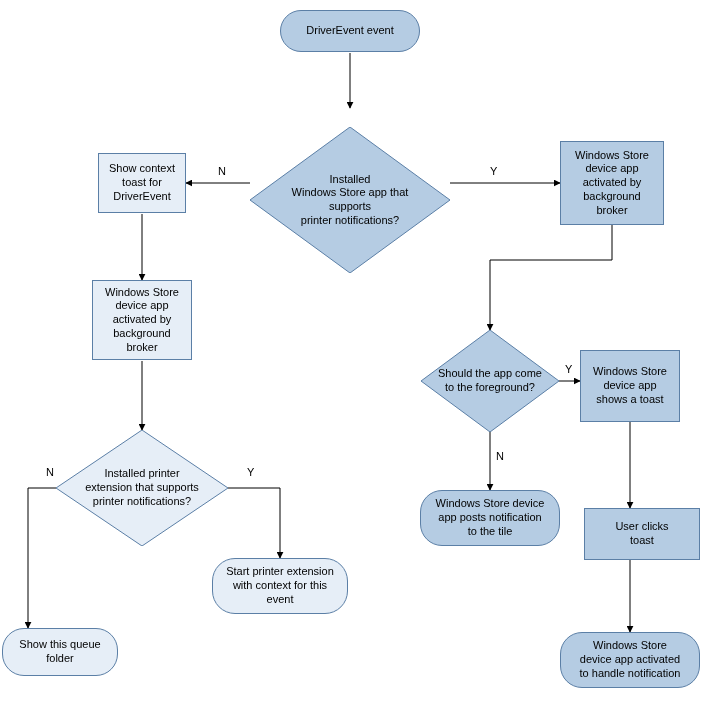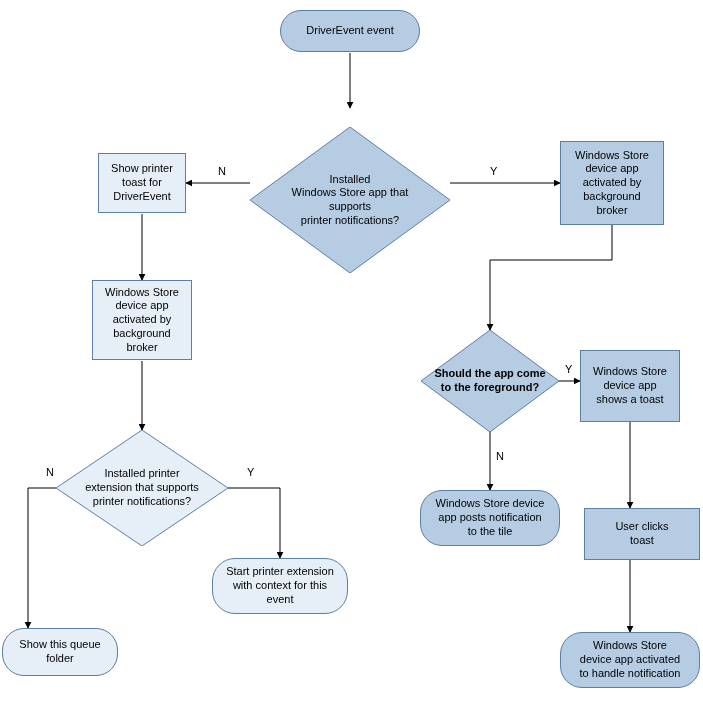--- a/index.html
+++ b/index.html
@@ -115,21 +115,21 @@
   <div class="dtext" style="white-space:pre-line;">Installed
 Windows Store app that
 supports
 printer notifications?</div>
 </div>
 
 <div class="edge-label" style="left:218px; top:165px;">N</div>
 <div class="edge-label" style="left:490px; top:165px;">Y</div>
 
 <div class="shape rect" style="left:98px; top:153px; width:88px; height:60px;">
-  <span style="white-space:pre-line;">Show printer
+  <span style="white-space:pre-line;">Show context
 toast for
 DriverEvent</span>
 </div>
 
 <div class="shape rect dark" style="left:560px; top:141px; width:104px; height:84px;">
   <span style="white-space:pre-line;">Windows Store
 device app
 activated by
 background
 broker</span>
@@ -140,21 +140,21 @@
 device app
 activated by
 background
 broker</span>
 </div>
 
 <div class="diamond" style="left:421px; top:330px; width:138px; height:102px;">
   <svg width="138" height="102" viewBox="0 0 138 102">
     <polygon points="69,0 138,51 69,102 0,51" fill="#b5cce3" stroke="#5b7fa6" stroke-width="1"></polygon>
   </svg>
-  <div class="dtext" style="white-space:pre-line; padding:0 10px;font-weight:bold;">Should the app come
+  <div class="dtext" style="white-space:pre-line; padding:0 10px;">Should the app come
 to the foreground?</div>
 </div>
 <div class="edge-label" style="left:565px; top:363px;">Y</div>
 <div class="edge-label" style="left:496px; top:450px;">N</div>
 
 <div class="shape rect dark" style="left:580px; top:350px; width:100px; height:72px;">
   <span style="white-space:pre-line;">Windows Store
 device app
 shows a toast</span>
 </div>

